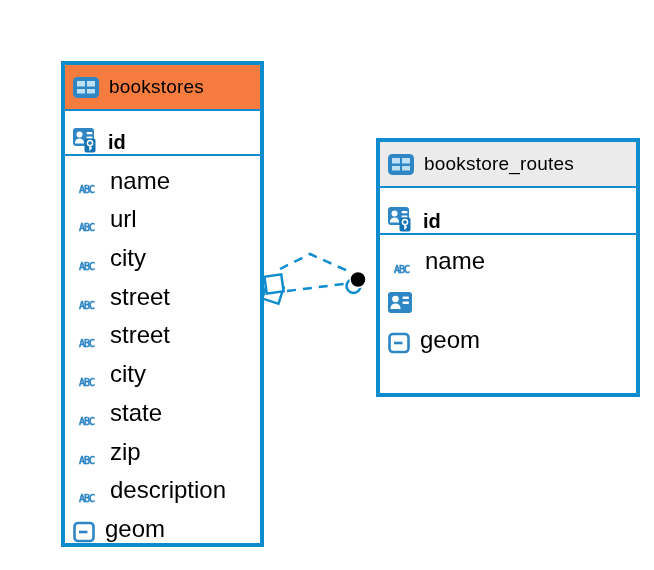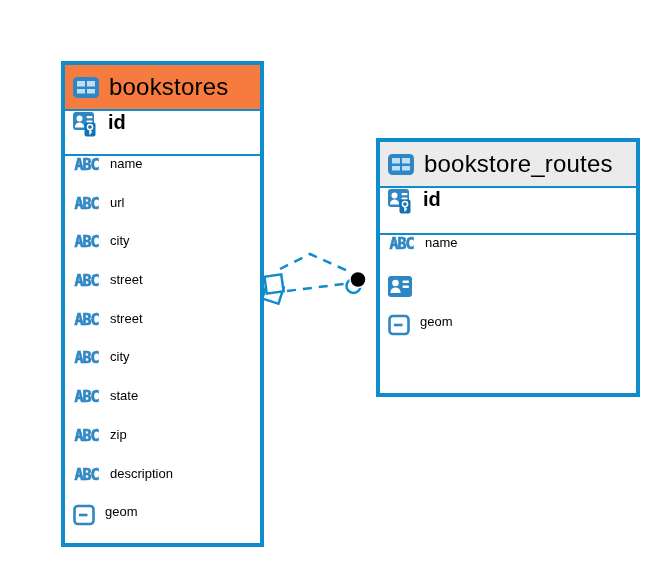--- a/index.html
+++ b/index.html
@@ -23,35 +23,35 @@
     background:#fff;
     display:flex;
     flex-direction:column;
     box-sizing:border-box;
   }
   .entity-header{
     display:flex;align-items:center;gap:9px;
     padding:0 6px 0 7px;flex:none;
   }
   .entity-title{
-    font-size:24px;color:#000;white-space:nowrap;
+    font-size:19px;color:#000;white-space:nowrap;
     letter-spacing:0.2px;
   }
   .sep{height:2px;background:var(--blue);flex:none;}
   .row{
-    display:flex;align-items:flex-start;gap:9px;
+    display:flex;align-items:flex-end;gap:9px;
     padding:0 6px 0 7px;flex:none;
   }
-  .col-label{font-size:13px;color:#000;white-space:nowrap;}
+  .col-label{font-size:24px;color:#000;white-space:nowrap;}
   .pk-label{font-weight:bold;font-size:20px;}
   .icon{flex:none;display:flex;align-items:center;justify-content:center;}
   .abc-icon{
     width:29px;
     font-family:"DejaVu Sans Mono","Liberation Mono",monospace;
-    font-weight:bold;font-size:15px;letter-spacing:-1px;
+    font-weight:normal;font-size:10px;letter-spacing:-1px;
     color:var(--icon-blue);
     -webkit-text-stroke:0.6px var(--icon-blue);
   }
   
   #entity-bookstores{left:61px;top:61px;width:203px;height:486px;}
   #entity-bookstores .entity-header{height:44px;background:var(--orange);}
   #entity-bookstores .pk-row{height:43px;}
   #entity-bookstores .row.col{height:38.7px;}
   
   #entity-bookstore-routes{left:376px;top:138px;width:264px;height:259px;}

